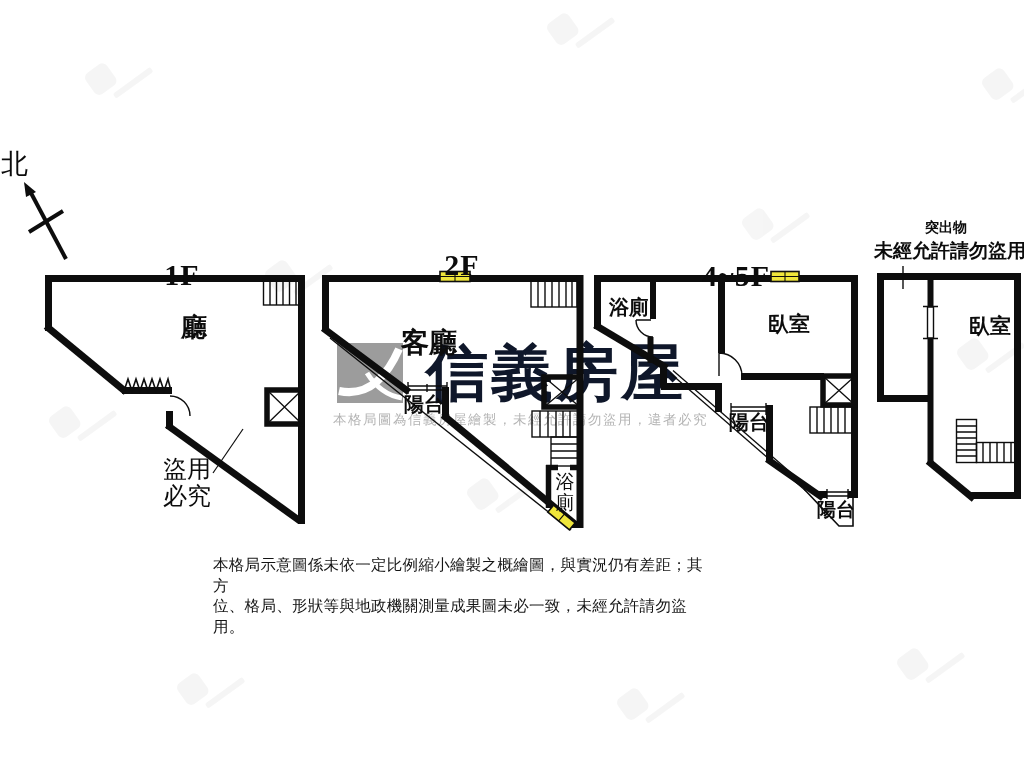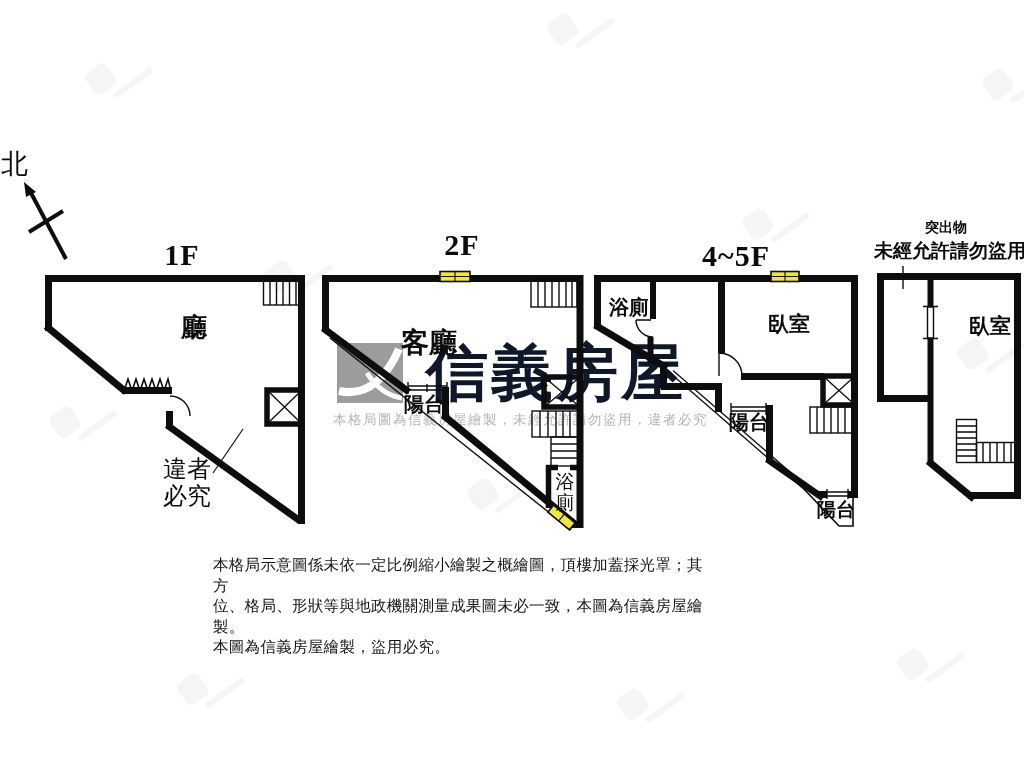--- a/index.html
+++ b/index.html
@@ -2,21 +2,21 @@
 <html><head>
 <meta charset="utf-8">
 <style>
   html,body{margin:0;padding:0;background:#ffffff;}
   #stage{
     position:relative;width:1024px;height:768px;background:#ffffff;overflow:hidden;
     font-family:"Liberation Serif","DejaVu Serif",serif;color:#0d0d0d;
   }
   .lbl{position:absolute;color:#0c0c0c;white-space:nowrap;line-height:1.05;}
   .ctr{transform:translateX(-50%);font-weight:bold;}
-  .plan-title{font-size:30px;letter-spacing:1px;}
+  .plan-title{font-size:30px;letter-spacing:1px;margin-top:20px;}
   .bgtile{position:absolute;opacity:0.035;transform:rotate(-36deg);}
   .bgtile .sq{display:block;width:26px;height:26px;background:#000;border-radius:6px;}
   .bgtile .bar{display:block;width:46px;height:6px;background:#000;margin-top:6px;margin-left:14px;border-radius:2px;}
   #wm-brand{
     font-size:62px;font-weight:700;letter-spacing:3px;color:#0f172a;
   }
   #wm-notice{
     font-size:13.5px;letter-spacing:1.5px;color:#b4b4b4;font-family:"Liberation Sans","DejaVu Sans",sans-serif;
   }
   #disclaimer{
@@ -239,34 +239,33 @@
     </g>
   </svg>
 
   <div class="lbl" style="left:1px;top:150px;font-size:27px">北</div>
 
   <div class="lbl ctr plan-title" style="left:182px;top:239px">1F</div>
   <div class="lbl ctr plan-title" style="left:462px;top:229px">2F</div>
   <div class="lbl ctr plan-title" style="left:736px;top:240px">4~5F</div>
 
   <div class="lbl ctr" style="left:194px;top:314px;font-size:26px">廳</div>
-  <div class="lbl wraptext" style="left:163px;top:456px;font-size:24px;line-height:27px">違者必究</div>
+  <div class="lbl wraptext" style="left:163px;top:456px;font-size:24px;line-height:27px">盜用必究</div>
 
   <div class="lbl ctr" style="left:429px;top:328px;font-size:28px">客廳</div>
   <div class="lbl ctr" style="left:424px;top:394px;font-size:20px">陽台</div>
   <div class="lbl vtext" style="left:554px;top:471px;font-size:19px;line-height:21px">浴廁</div>
 
   <div class="lbl ctr" style="left:629px;top:297px;font-size:20px">浴廁</div>
   <div class="lbl ctr" style="left:789px;top:313px;font-size:21px">臥室</div>
   <div class="lbl ctr" style="left:749px;top:412px;font-size:20px">陽台</div>
   <div class="lbl ctr" style="left:836px;top:500px;font-size:19px">陽台</div>
 
   <div class="lbl ctr" style="left:946px;top:221px;font-size:14px">突出物</div>
   <div class="lbl ctr" style="left:950px;top:241px;font-size:19px">未經允許請勿盜用</div>
   <div class="lbl ctr" style="left:990px;top:315px;font-size:21px">臥室</div>
 
   <div id="disclaimer">
-    <div>本格局示意圖係未依一定比例縮小繪製之概繪圖，頂樓加蓋採光罩；其方</div>
-    <div>位、格局、形狀等與地政機關測量成果圖未必一致，本圖為信義房屋繪製。</div>
-    <div>本圖為信義房屋繪製，盜用必究。</div>
+    <div>本格局示意圖係未依一定比例縮小繪製之概繪圖，與實況仍有差距；其方</div>
+    <div>位、格局、形狀等與地政機關測量成果圖未必一致，未經允許請勿盜用。</div>
   </div>
 
 </div>
 
 </body></html>

